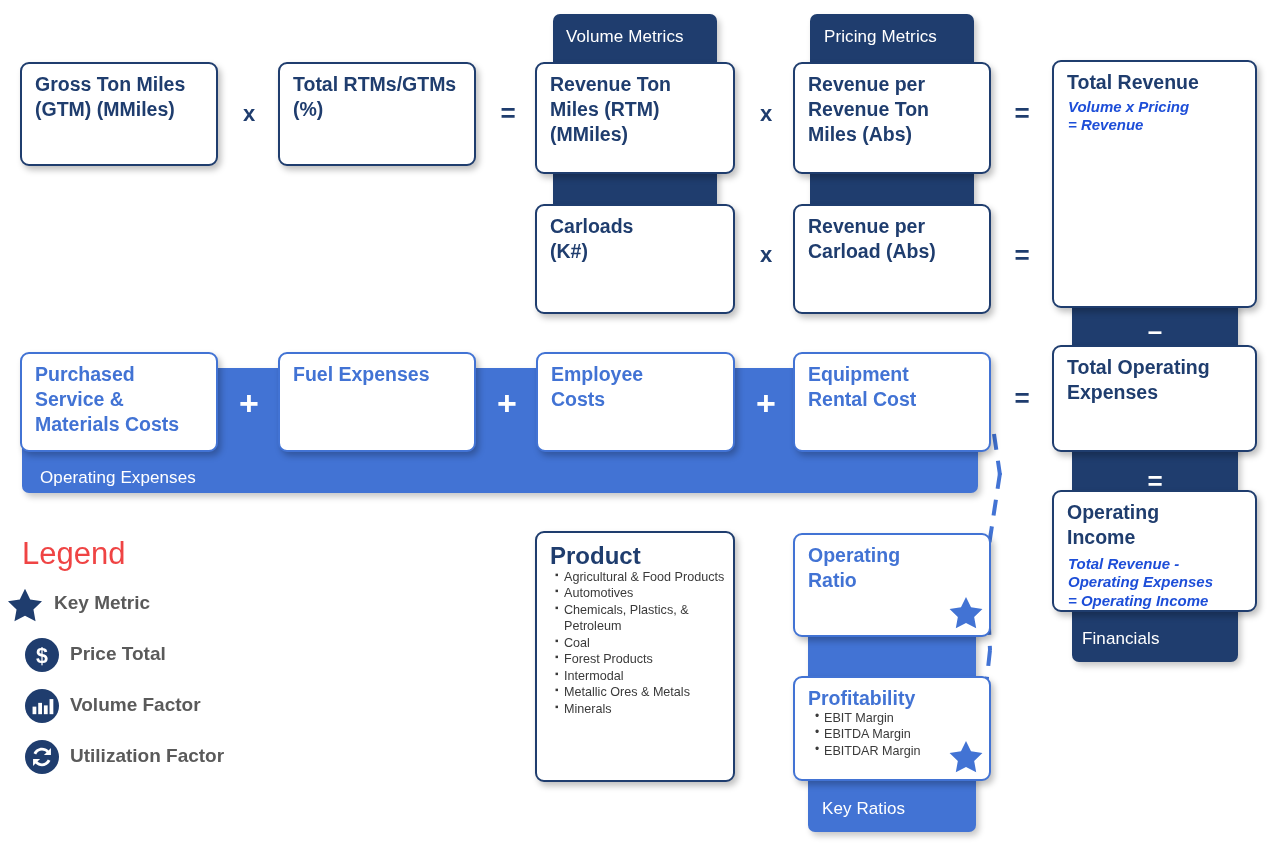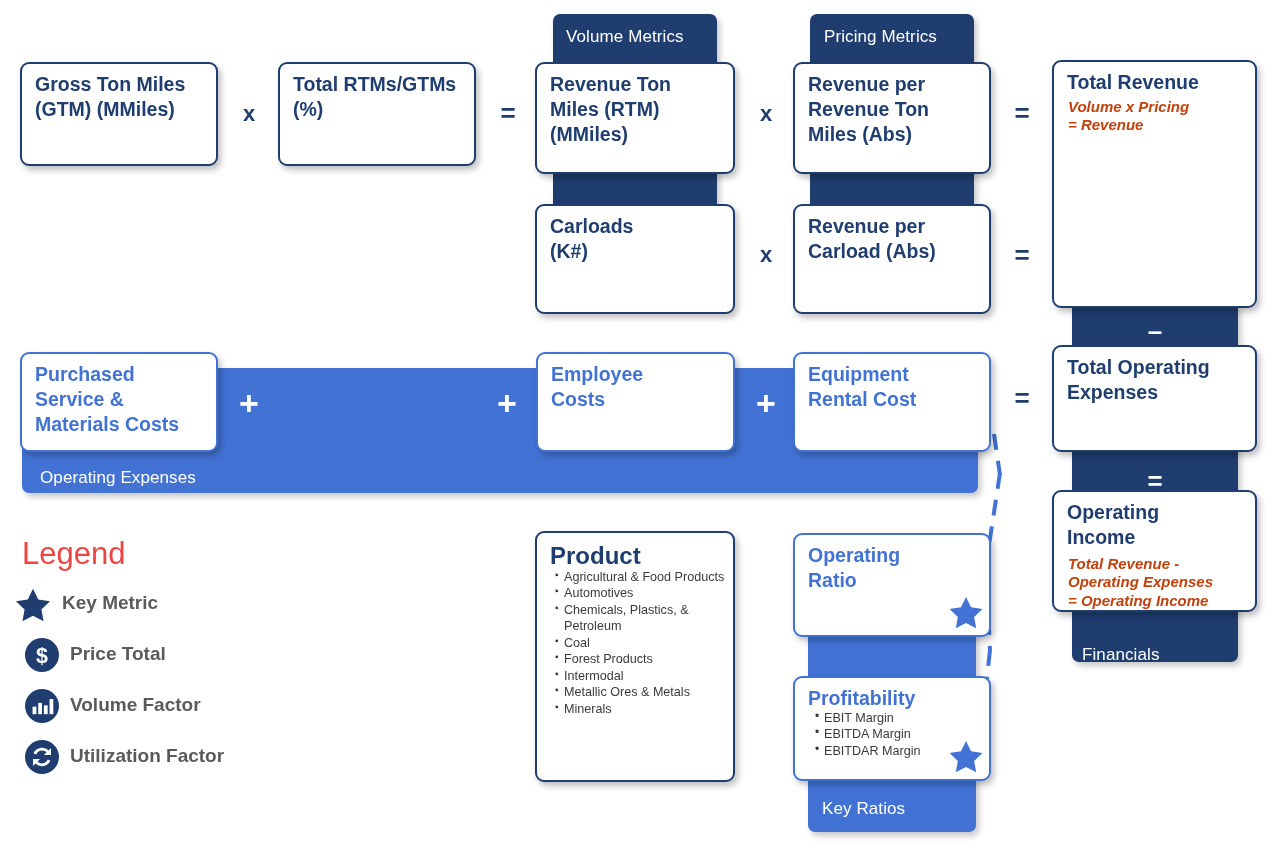--- a/index.html
+++ b/index.html
@@ -53,21 +53,21 @@
   .box.navy-b .title{ color:#1F3D6E; }
   .box.blue-b .title{ color:#4273D4; }
   .box .subtitle{
     position:absolute;
     left:14px;
     right:8px;
     font-size:15px;
     font-style:italic;
     font-weight:bold;
     line-height:1.22;
-    color:#c2410c;
+    color:#1d4ed8;
     white-space:pre-line;
   }
   .box ul.bullets{
     position:absolute;
     margin:0;
     padding:0;
     list-style:none;
     left:18px; right:8px;
   }
   .box ul.bullets li{
@@ -129,21 +129,21 @@
 
   <div class="group-band navy" style="left:553px; top:14px; width:164px; height:262px;"></div>
   <div class="group-band navy" style="left:810px; top:14px; width:164px; height:262px;"></div>
   <div class="group-band blue" style="left:22px; top:368px; width:956px; height:125px;"></div>
   <div class="group-band navy" style="left:1072px; top:300px; width:166px; height:362px;"></div>
   <div class="group-band blue" style="left:808px; top:600px; width:168px; height:232px;"></div>
 
   <div class="group-label" style="left:566px; top:27px;">Volume Metrics</div>
   <div class="group-label" style="left:824px; top:27px;">Pricing Metrics</div>
   <div class="group-label" style="left:40px; top:468px;">Operating Expenses</div>
-  <div class="group-label" style="left:1082px; top:629px;margin-top:16px;">Financials</div>
+  <div class="group-label" style="left:1082px; top:629px;">Financials</div>
   <div class="group-label" style="left:822px; top:799px;">Key Ratios</div>
 
   <svg id="dashed-connector" width="1280" height="863">
     <line x1="994" y1="434" x2="1000" y2="475" stroke="#4273D4" stroke-width="4" stroke-dasharray="16 11" stroke-linecap="butt"></line>
     <line x1="1000" y1="473" x2="986" y2="565" stroke="#4273D4" stroke-width="4" stroke-dasharray="16 11"></line>
     <line x1="986" y1="565" x2="990" y2="650" stroke="#4273D4" stroke-width="4" stroke-dasharray="16 11"></line>
     <line x1="990" y1="650" x2="978" y2="760" stroke="#4273D4" stroke-width="4" stroke-dasharray="16 11"></line>
   </svg>
 
   <div class="box navy-b" style="left:20px; top:62px; width:198px; height:104px;">
@@ -205,20 +205,23 @@
   <div class="op eq-white" style="left:1143px; top:318px; width:24px;">–</div>
 
   <div class="box blue-b" style="left:20px; top:352px; width:198px; height:100px;">
     <div class="title">Purchased
 Service &amp;
 Materials Costs</div>
   </div>
 
   <div class="op plus-white" style="left:238px; top:386px; width:22px;">+</div>
 
+  <div class="box blue-b" style="left:278px; top:352px; width:198px; height:100px;">
+    <div class="title">Fuel Expenses</div>
+  </div>
 
   <div class="op plus-white" style="left:496px; top:386px; width:22px;">+</div>
 
   <div class="box blue-b" style="left:536px; top:352px; width:199px; height:100px;">
     <div class="title">Employee
 Costs</div>
   </div>
 
   <div class="op plus-white" style="left:755px; top:386px; width:22px;">+</div>
 
@@ -239,21 +242,21 @@
   <div class="box navy-b" style="left:1052px; top:490px; width:205px; height:122px;">
     <div class="title">Operating
 Income</div>
     <div class="subtitle" style="top:63px;">Total Revenue -
 Operating Expenses
 = Operating Income</div>
   </div>
 
   <div id="legend-title" style="left:22px; top:536px;">Legend</div>
 
-  <div class="legend-row" style="left:14px; top:586px; width:260px; height:34px;">
+  <div class="legend-row" style="left:6px; top:586px; width:260px; height:34px;">
     <span class="icon" style="left:0px; top:1px;">
       <svg width="38" height="36" viewBox="0 0 30 29">
           <path fill="#1F3D6E" d="M15 1.5l4.2 8.6 9.5 1.4-6.9 6.7 1.7 9.4L15 23.2 6.5 27.6l1.7-9.4L1.3 11.5l9.5-1.4z"></path>
         </svg>
     </span>
     <span class="lg-label">Key Metric</span>
   </div>
 
   <div class="legend-row" style="left:22px; top:637px; width:260px; height:34px;">
     <span class="icon" style="left:3px; top:1px;">

